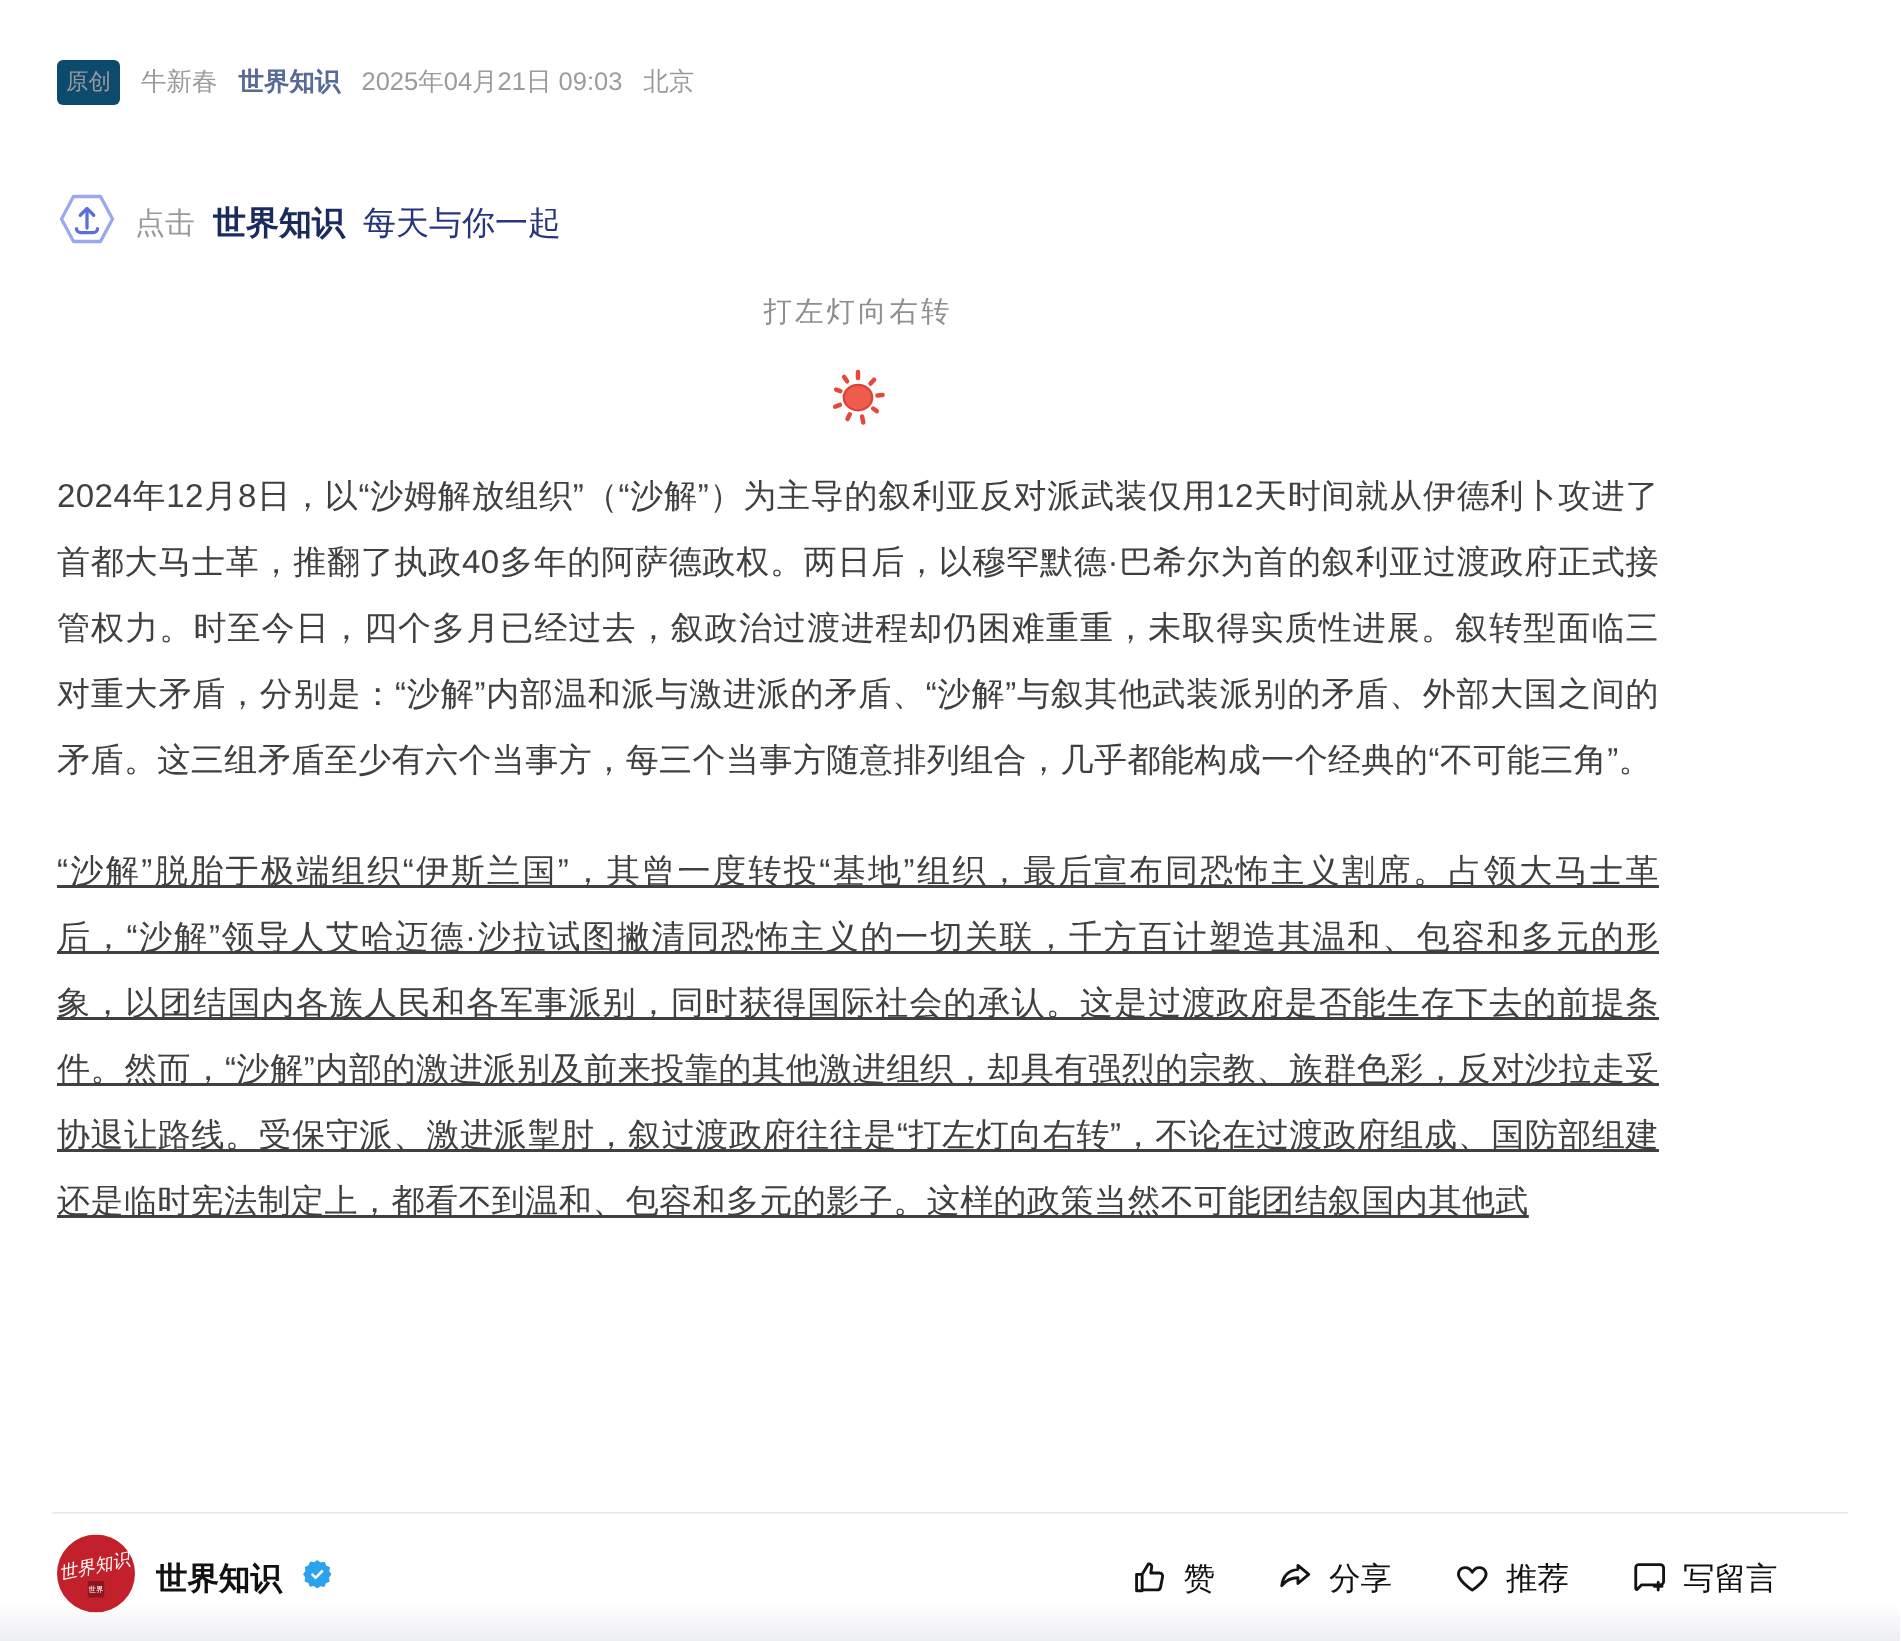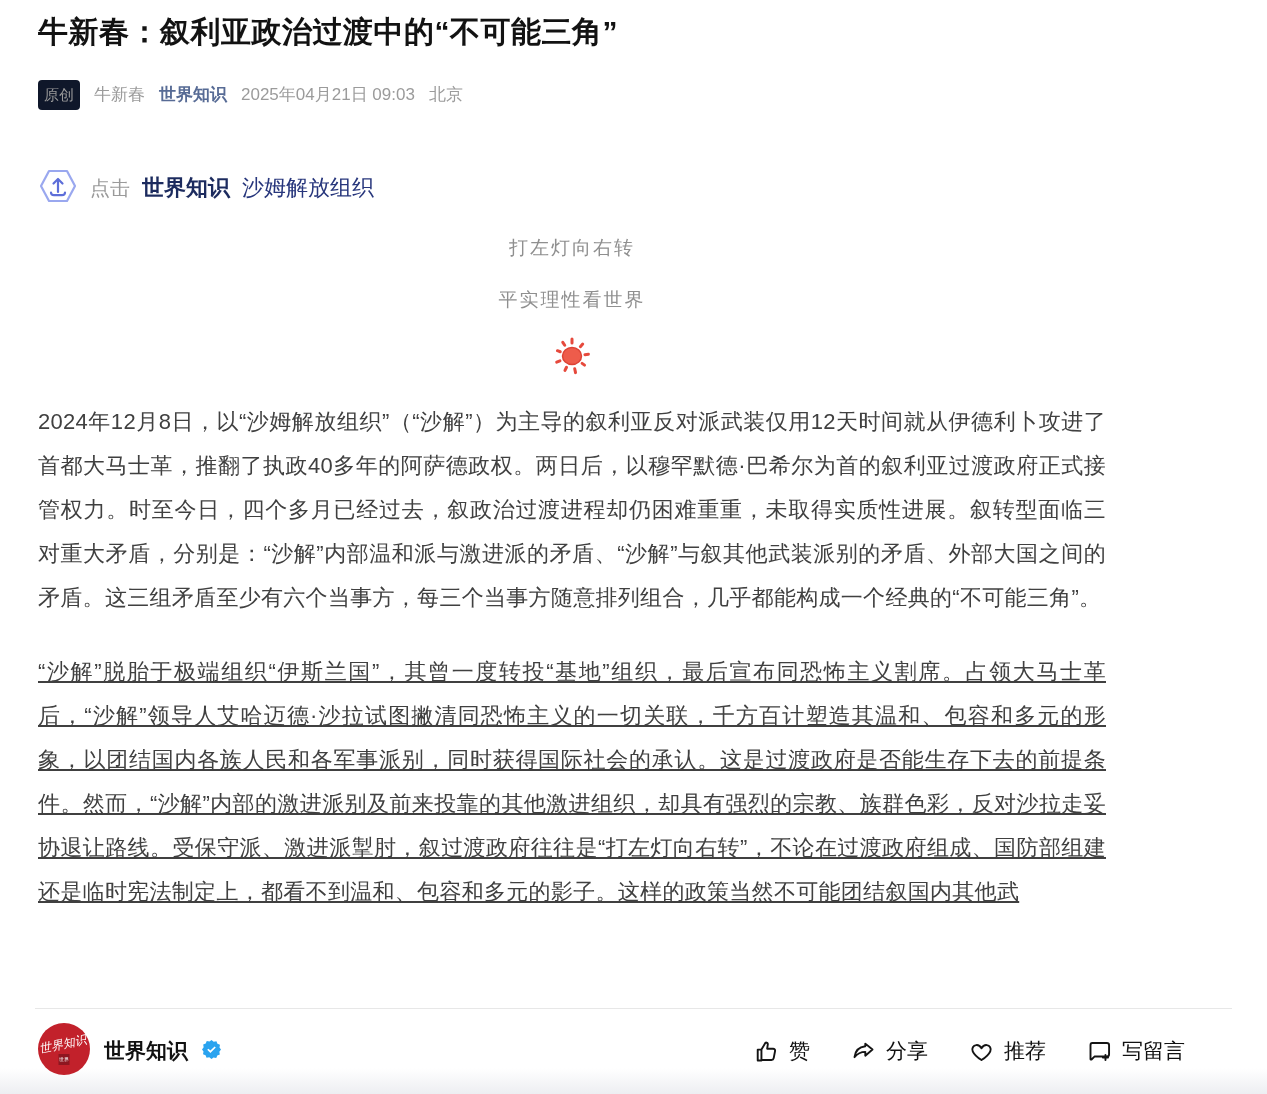--- a/index.html
+++ b/index.html
@@ -26,21 +26,21 @@
   .meta {
     margin-top: 28px;
     display: flex;
     align-items: center;
     gap: 14px;
     font-size: 17px;
     line-height: 28px;
     color: #9b9b9b;
   }
   .meta .orig-badge {
-    background: #0f172a;
+    background: #0c4a6e;
     color: #9b9b9b;
     font-size: 15px;
     padding: 1px 6px;
     border-radius: 4px;
   }
   .meta .account-link {
     color: #576b95;
     font-weight: 600;
     cursor: pointer;
   }
@@ -107,46 +107,44 @@
   }
   .action-item svg { display: block; }
   .icon-stroke { fill: none; stroke: #141414; stroke-width: 1.7; stroke-linecap: round; stroke-linejoin: round; }
 </style>
 </head>
 <body>
 
 <div class="page">
   <div class="article">
 
-    <h1 class="title">牛新春：叙利亚政治过渡中的“不可能三角”</h1>
 
     <div class="meta">
       <span class="orig-badge">原创</span>
       <span>牛新春</span>
       <span class="account-link">世界知识</span>
       <span>2025年04月21日 09:03</span>
       <span>北京</span>
     </div>
 
     <div class="banner">
       <span>
         <svg width="40" height="36" viewBox="0 0 40 36">
           <polygon points="11,3 29,3 37,18 29,33 11,33 3,18" fill="none" stroke="#9aa8ef" stroke-width="2.2" stroke-linejoin="round"></polygon>
           <path class="arr" d="M20 24V12" fill="none" stroke="#5d6ed9" stroke-width="2.2" stroke-linecap="round"></path>
           <path d="M15.5 15.5l4.5-4.5 4.5 4.5" fill="none" stroke="#5d6ed9" stroke-width="2.2" stroke-linecap="round" stroke-linejoin="round"></path>
           <path d="M13 24.5c0 1.6 1.3 2.6 3 2.6h8c1.7 0 3-1 3-2.6" fill="none" stroke="#5d6ed9" stroke-width="2.2" stroke-linecap="round"></path>
         </svg>
       </span>
       <span class="hint">点击</span>
       <span class="acct">世界知识</span>
-      <span class="action">沙姆解放组织</span>
+      <span class="action">每天与你一起</span>
     </div>
 
     <div class="slogan">打左灯向右转</div>
-    <div class="slogan">平实理性看世界</div>
 
     <div class="sun-wrap">
       <svg width="42" height="42" viewBox="0 0 42 42">
         <g stroke="#e6493c" stroke-width="3" stroke-linecap="round">
           <line x1="21" y1="9" x2="21" y2="5" transform="rotate(0 21 22)"></line>
           <line x1="21" y1="9.5" x2="21" y2="6" transform="rotate(42 21 22)"></line>
           <line x1="21" y1="9" x2="21" y2="5.5" transform="rotate(84 21 22)"></line>
           <line x1="21" y1="9.5" x2="21" y2="6.5" transform="rotate(126 21 22)"></line>
           <line x1="21" y1="9" x2="21" y2="5" transform="rotate(168 21 22)"></line>
           <line x1="21" y1="9.5" x2="21" y2="6" transform="rotate(206 21 22)"></line>

